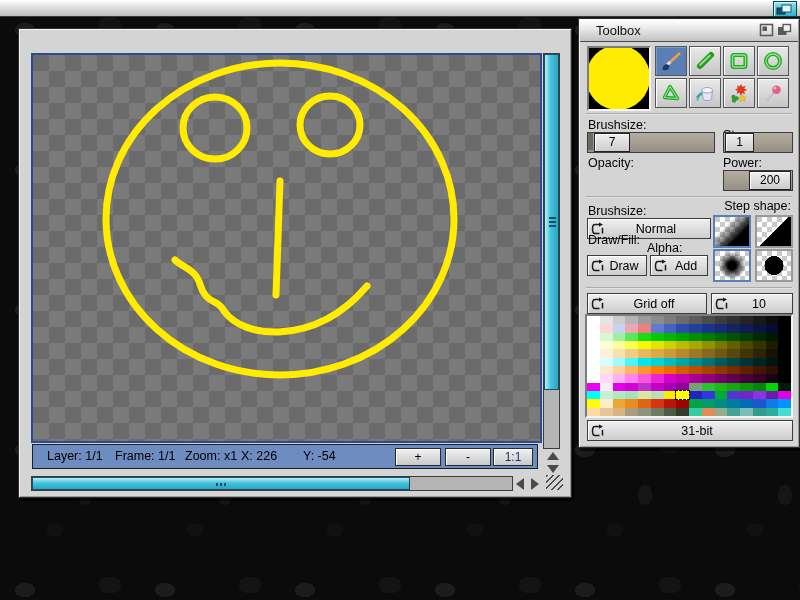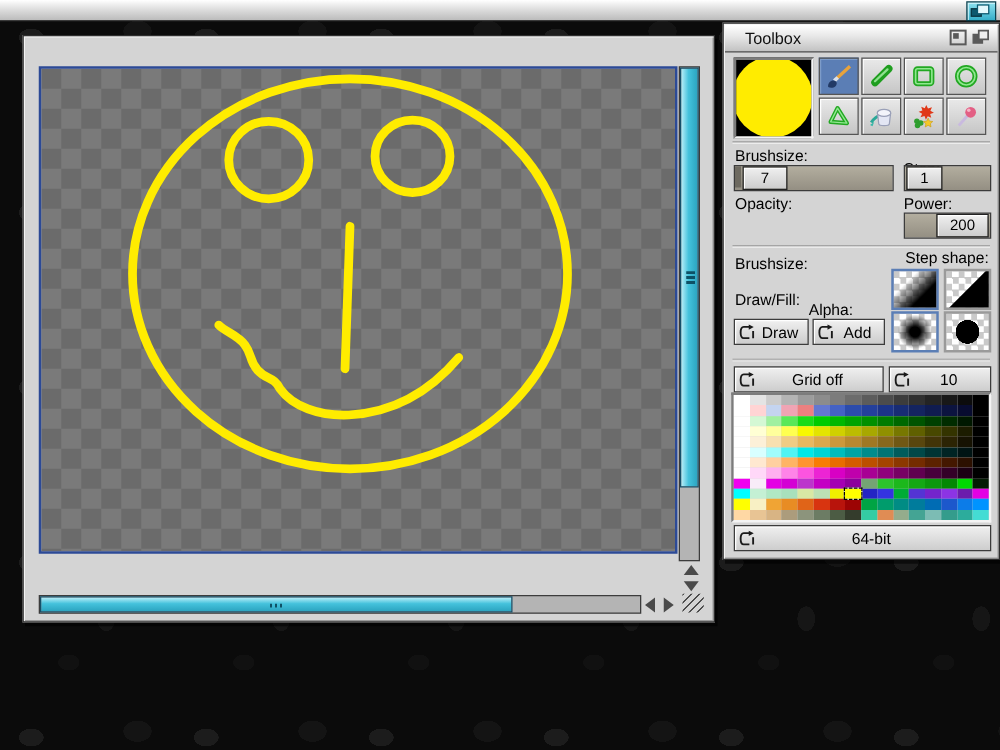--- a/index.html
+++ b/index.html
@@ -122,20 +122,30 @@
   </div>
 
   <div class="abs track" style="left:524px;top:24px;width:15px;height:394px">
     <div class="thumb-v" style="top:0;height:334px">
         <div class="grip-v"></div>
       </div>
   </div>
   <div class="abs arrow" style="left:528px;top:423px;border-left:6px solid transparent;border-right:6px solid transparent;border-bottom:8px solid #4a4a4a"></div>
   <div class="abs arrow" style="left:528px;top:436px;border-left:6px solid transparent;border-right:6px solid transparent;border-top:8px solid #4a4a4a"></div>
 
+  <div id="statusbar" class="abs">
+    <span style="left:14px">Layer: 1/1</span>
+    <span style="left:82px">Frame: 1/1</span>
+    <span style="left:152px">Zoom: x1</span>
+    <span style="left:208px">X: 226</span>
+    <span style="left:270px">Y: -54</span>
+    <div class="sbtn" style="right:96px;width:44px">+</div>
+    <div class="sbtn" style="right:46px;width:44px">-</div>
+    <div class="sbtn" style="right:4px;width:38px;color:#203070">1:1</div>
+  </div>
 
   <div class="abs track" style="left:12px;top:447px;width:480px;height:13px">
     <div class="thumb-h" style="left:0;width:376px">
         <div class="grip-h"></div>
       </div>
   </div>
   <div class="abs arrow" style="left:497px;top:449px;border-top:6px solid transparent;border-bottom:6px solid transparent;border-right:8px solid #4a4a4a"></div>
   <div class="abs arrow" style="left:512px;top:449px;border-top:6px solid transparent;border-bottom:6px solid transparent;border-left:8px solid #4a4a4a"></div>
   <div class="abs resize" style="left:527px;top:446px;width:17px;height:15px"></div>
 </div>
@@ -229,20 +239,30 @@
   <span class="lbl" style="left:9px;top:137px">Opacity:</span>
   <span class="lbl" style="left:144px;top:137px">Power:</span>
   <div class="slider" style="left:144px;top:151px;width:68px">
     <div class="knob" style="right:1px;width:40px">200</div>
   </div>
 
   <div class="groove" style="top:177px"></div>
 
   <span class="lbl" style="left:9px;top:185px">Brushsize:</span>
   <span class="lbl" style="right:8px;top:180px">Step shape:</span>
+  <div class="cycle" style="left:8px;top:199px;width:122px">
+    <span class="cyc-ico">
+      <svg width="14" height="14" viewBox="0 0 14 14">
+          <path d="M9.5,2.5 H5 C3,2.5 2.5,4 2.5,7 C2.5,10 3,11.5 5,11.5 H9.5" fill="none" stroke="#1a1a1a" stroke-width="1.5"></path>
+          <path d="M9,0.5 L13,2.5 L9,4.8 z" fill="#1a1a1a"></path>
+          <line x1="12.5" y1="5.8" x2="12.5" y2="11.5" stroke="#1a1a1a" stroke-width="1.5"></line>
+        </svg>
+    </span>
+    <span class="cyc-lab">Normal</span>
+  </div>
   <div class="bshape sel" style="left:134px;top:196px">
     <div class="fx" style="background:linear-gradient(135deg,rgba(0,0,0,0) 30%,#000 68%)"></div>
   </div>
   <div class="bshape" style="left:176px;top:196px">
     <div class="fx" style="background:linear-gradient(135deg,rgba(0,0,0,0) 49.5%,#000 50.5%)"></div>
   </div>
   <div class="bshape sel" style="left:134px;top:230px">
     <div class="fx" style="background:radial-gradient(circle,#000 18%,rgba(0,0,0,0) 62%)"></div>
   </div>
   <div class="bshape" style="left:176px;top:230px">
@@ -491,15 +511,15 @@
     </div>
 
   <div class="cycle" style="left:8px;top:401px;width:204px">
     <span class="cyc-ico">
       <svg width="14" height="14" viewBox="0 0 14 14">
           <path d="M9.5,2.5 H5 C3,2.5 2.5,4 2.5,7 C2.5,10 3,11.5 5,11.5 H9.5" fill="none" stroke="#1a1a1a" stroke-width="1.5"></path>
           <path d="M9,0.5 L13,2.5 L9,4.8 z" fill="#1a1a1a"></path>
           <line x1="12.5" y1="5.8" x2="12.5" y2="11.5" stroke="#1a1a1a" stroke-width="1.5"></line>
         </svg>
     </span>
-    <span class="cyc-lab">64-bit</span>
+    <span class="cyc-lab">31-bit</span>
   </div>
 </div>
 
 </body></html>

